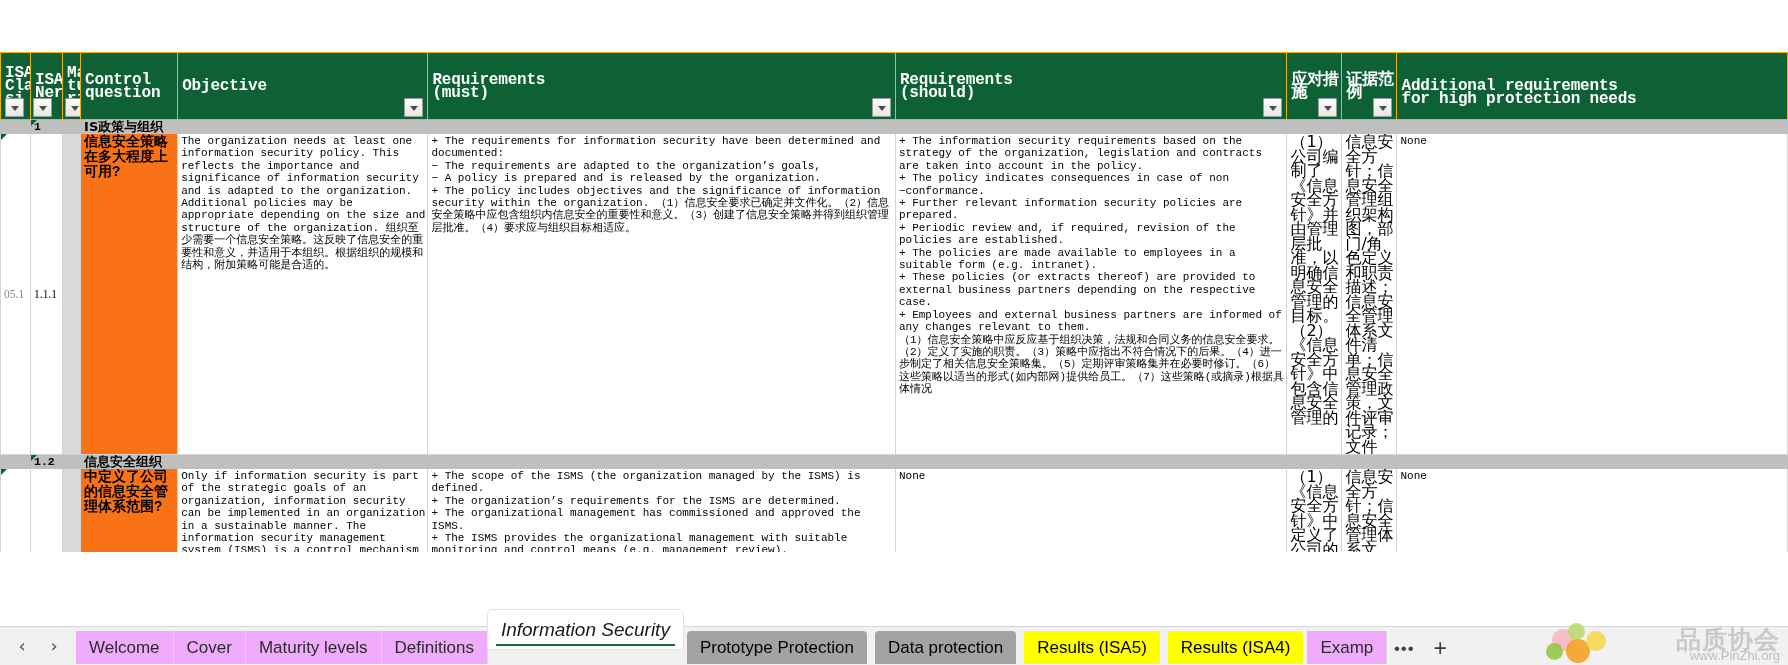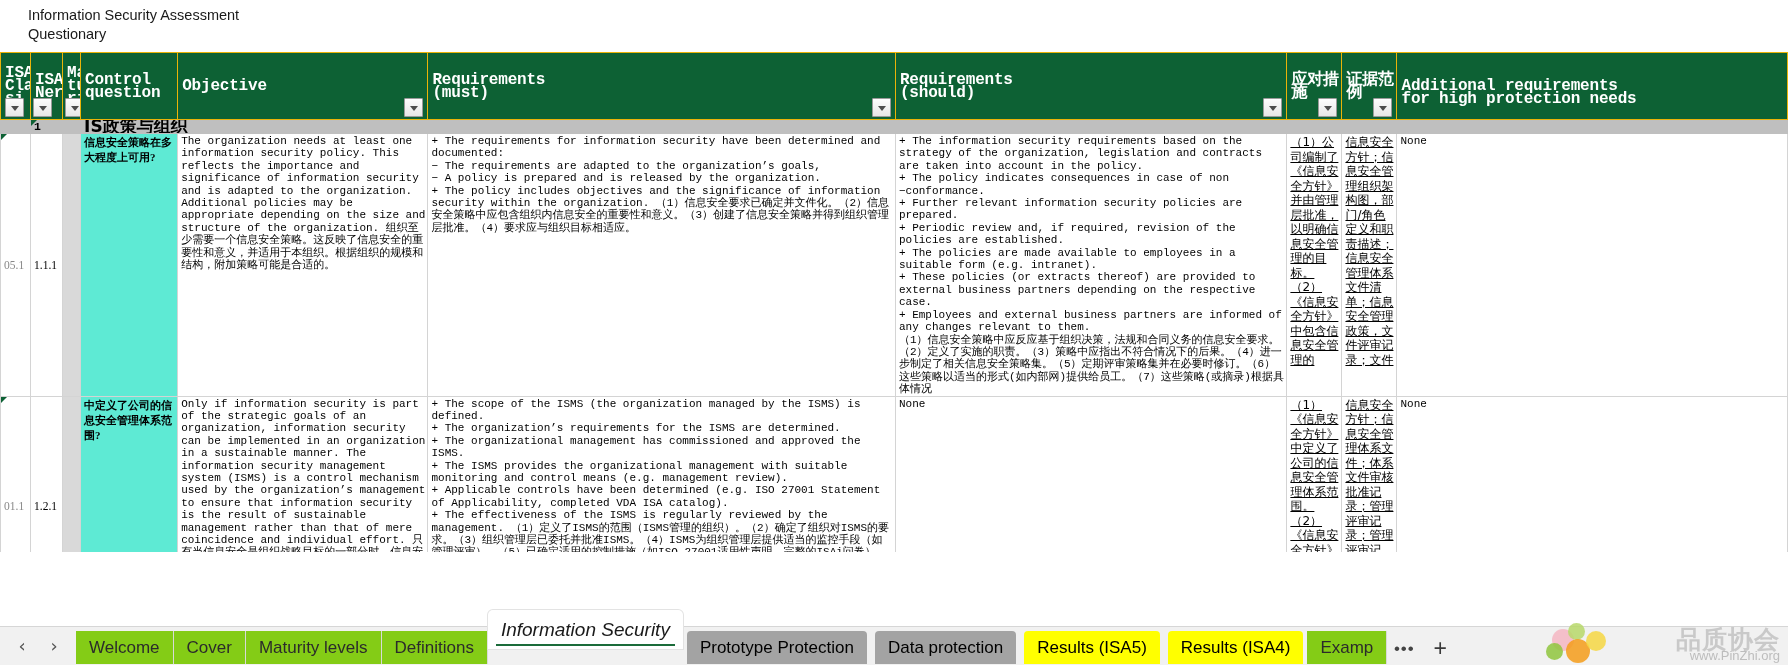--- a/index.html
+++ b/index.html
@@ -83,21 +83,21 @@
   .fb-g { right: 4px; }
   .fb-h { right: 4px; }
   .fb-i { right: 4px; }
 
   
   tr.section td {
     background: #bfbfbf;
     border: 1px solid #bfbfbf;
     height: 13px;
     font-family: "DejaVu Sans", sans-serif;
-    font-size: 17px;
+    font-size: 13px;
     font-weight: bold;
     color: #000;
     line-height: 13px;
     padding-top: 0;
   }
   tr.section td.num {
     font-family: "Liberation Mono", monospace;
     font-size: 11.5px;
     font-weight: bold;
   }
@@ -107,31 +107,30 @@
     font-family: "Liberation Mono", monospace;
     font-size: 11px;
     line-height: 12.4px;
     color: #000;
     background: #ffffff;
     white-space: pre-line;
     word-break: break-word;
   }
   td.cell.maturity { background: #d9d9d9; }
   td.cell.question {
-    background: #5eead4;
-    font-family: Liberation Serif, serif;
-    font-size: 11px;
+    background: #f97316;
+    font-family: Liberation Mono, monospace;
+    font-size: 14px;
     font-weight: bold;
     line-height: 15px;
   }
   td.cell.cjk {
     font-family: "DejaVu Sans", sans-serif;
-    font-size: 12px;
+    font-size: 16px;
     line-height: 14.5px;
-    text-decoration: underline;
   }
   td.cell.isaclass, td.cell.isanr {
     font-family: Liberation Serif, serif;
     font-size: 11.5px;
     vertical-align: middle;
     color: #000;
   }
   td.cell.isaclass { color:#888; }
   .mixed { white-space: pre-line; }
 
@@ -202,21 +201,21 @@
     border: none;
     box-shadow: 0 0 0 1px #e3e3e3;
     margin-bottom: 16px;
     font-style: italic;
   }
   .tab.active::after {
     content:"";
     position:absolute; left: 8px; right: 8px; bottom: 3px; height: 2.5px;
     background:#1b6b3a;
   }
-  .tab.plain { background:#84cc16; }
+  .tab.plain { background:#f0abfc; }
   .tab.clipped { max-width: 88px; overflow:hidden; }
   .tab-ellipsis {
     width: 34px; height: 33px; display:flex; align-items:center; justify-content:center;
     color:#444; font-size: 17px; letter-spacing:1px; cursor:pointer;
   }
   .tab-add {
     width: 38px; height: 33px; display:flex; align-items:center; justify-content:center;
     color:#3a3a3a; font-size: 23px; cursor:pointer;
   }
 
@@ -239,22 +238,20 @@
     font-size: 13px;
     color: #bdbdbd;
   }
   .wm-dot { position:absolute; border-radius:50%; opacity:.85; }
 </style>
 </head>
 <body>
 
 <div class="app">
 
-  <div class="doc-title">Information Security Assessment
-Questionary</div>
 
   <div class="sheet">
     <table class="grid">
       <colgroup>
         <col class="c-isaclass">
           <col class="c-isanr">
           <col class="c-mat">
           <col class="c-ctrlq">
         <col class="c-obj">
           <col class="c-must">
@@ -341,20 +338,26 @@
 + Periodic review and, if required, revision of the policies are established.
 + The policies are made available to employees in a suitable form (e.g. intranet).
 + These policies (or extracts thereof) are provided to external business partners depending on the respective case.
 + Employees and external business partners are informed of any changes relevant to them.
 （1）信息安全策略中应反应基于组织决策，法规和合同义务的信息安全要求。（2）定义了实施的职责。（3）策略中应指出不符合情况下的后果。（4）进一步制定了相关信息安全策略集。（5）定期评审策略集并在必要时修订。（6）这些策略以适当的形式(如内部网)提供给员工。（7）这些策略(或摘录)根据具体情况</td>
           <td class="cell cjk">（1）公司编制了《信息安全方针》并由管理层批准，以明确信息安全管理的目标。（2）《信息安全方针》中包含信息安全管理的</td>
           <td class="cell cjk">信息安全方针；信息安全管理组织架构图，部门/角色定义和职责描述；信息安全管理体系文件清单；信息安全管理政策，文件评审记录；文件</td>
           <td class="cell">None</td>
         </tr>
 
+        <tr class="section">
+          <td></td>
+          <td class="num corner">1.2</td>
+          <td></td>
+          <td colspan="7">信息安全组织</td>
+        </tr>
 
         <tr style="height:170px">
           <td class="cell isaclass corner">01.1</td>
           <td class="cell isanr">1.2.1</td>
           <td class="cell maturity"></td>
           <td class="cell question">中定义了公司的信息安全管理体系范围?</td>
           <td class="cell mixed">Only if information security is part of the strategic goals of an organization, information security can be implemented in an organization in a sustainable manner. The information security management system (ISMS) is a control mechanism used by the organization’s management to ensure that information security is the result of sustainable management rather than that of mere coincidence and individual effort. 只有当信息安全是组织战略目标的一部分时，信息安全才能以可持续的方式在组织中实施。信息安全管理体系（ISMS）是组织管理层使用的一种控制机制，用于确保信息安全是可持续管理的结果，而不仅仅是巧合和个人努力的结果。</td>
           <td class="cell mixed">+ The scope of the ISMS (the organization managed by the ISMS) is defined.
 + The organization’s requirements for the ISMS are determined.
 + The organizational management has commissioned and approved the ISMS.

